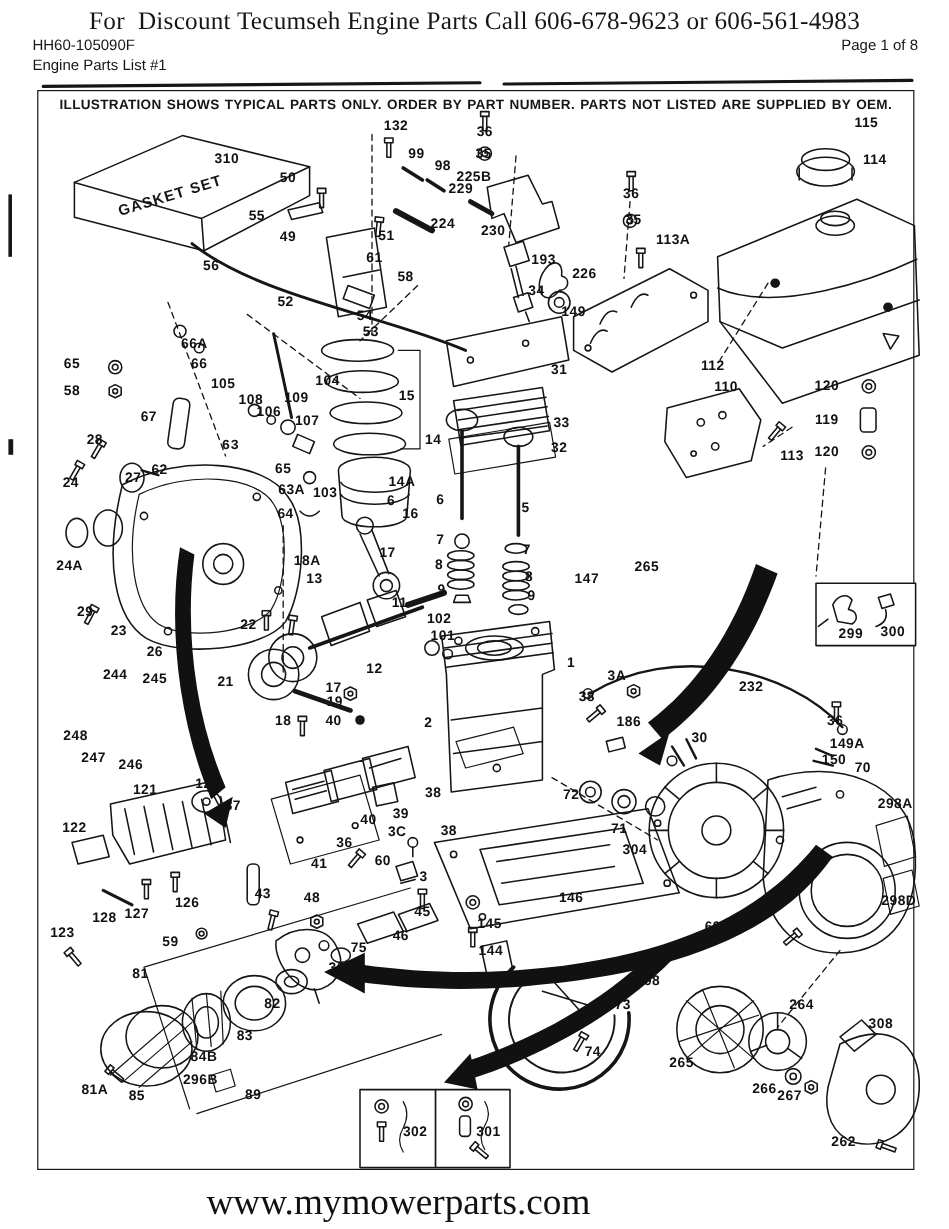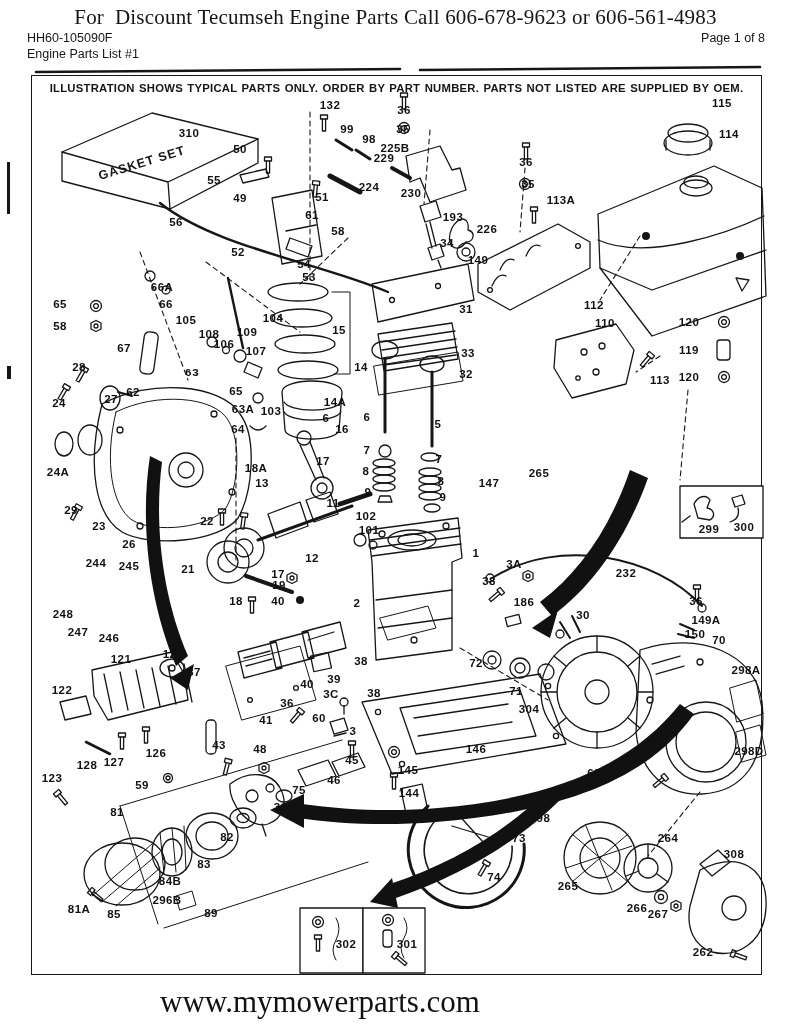--- a/index.html
+++ b/index.html
@@ -12,21 +12,21 @@
   .subtitle{position:absolute;top:47px;left:27px;font-size:12.5px;}
   .diagram-frame{position:absolute;left:31px;top:75px;width:731px;height:900px;
       border:1.6px solid #161616;box-sizing:border-box;}
   .banner{position:absolute;top:82px;left:40px;width:713px;text-align:center;
       font-size:11.3px;font-weight:bold;letter-spacing:.25px;word-spacing:1px;white-space:nowrap;}
   svg.art{position:absolute;left:0;top:0;width:791px;height:1024px;}
   #labels-layer{position:absolute;left:0;top:0;width:791px;height:1024px;pointer-events:none;}
   .plabel{position:absolute;transform:translate(-50%,-50%);
       font-size:11.5px;font-weight:bold;letter-spacing:.4px;color:#111;white-space:nowrap;}
   .footer-url{position:absolute;top:984px;left:0;width:640px;text-align:center;
-      font-family:"Liberation Serif",serif;font-size:31px;color:#111;}
+      font-family:"Liberation Serif",serif;font-size:31px;color:#111;padding-left:12px;}
 </style>
 </head>
 <body>
 
 <div class="page-title">For  Discount Tecumseh Engine Parts Call 606-678-9623 or 606-561-4983</div>
 <div class="model-no">HH60-105090F</div>
 <div class="page-no">Page 1 of 8</div>
 <div class="subtitle">Engine Parts List #1</div>
 
 <div class="diagram-frame"></div>

